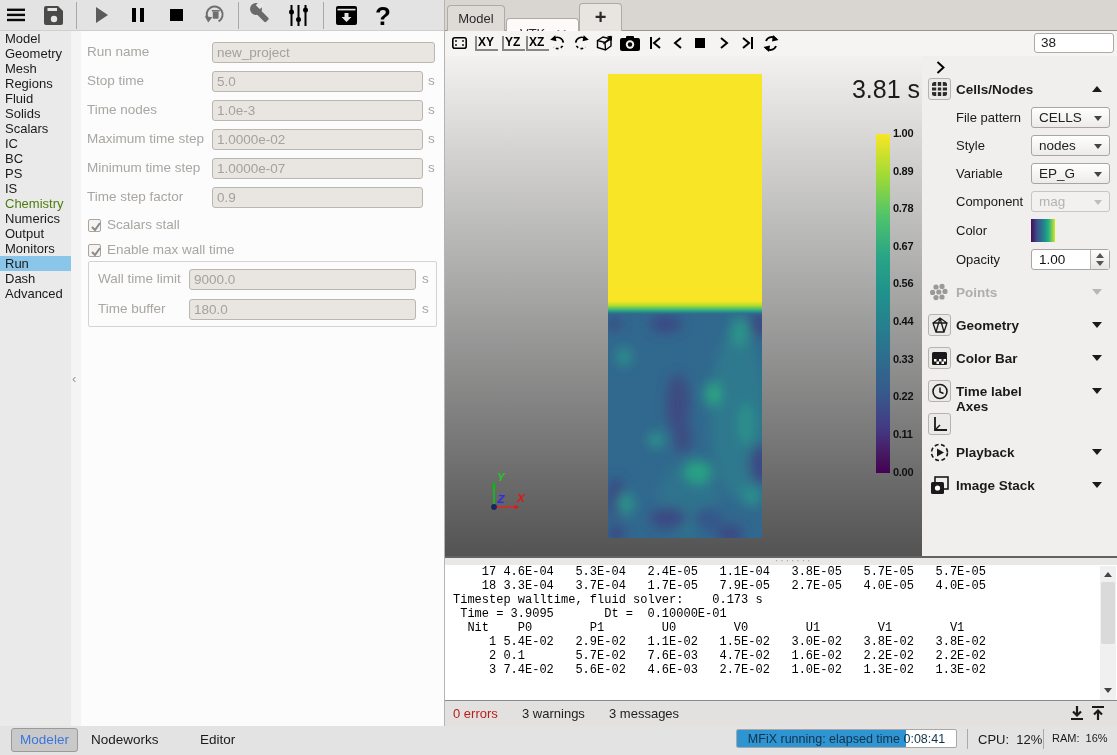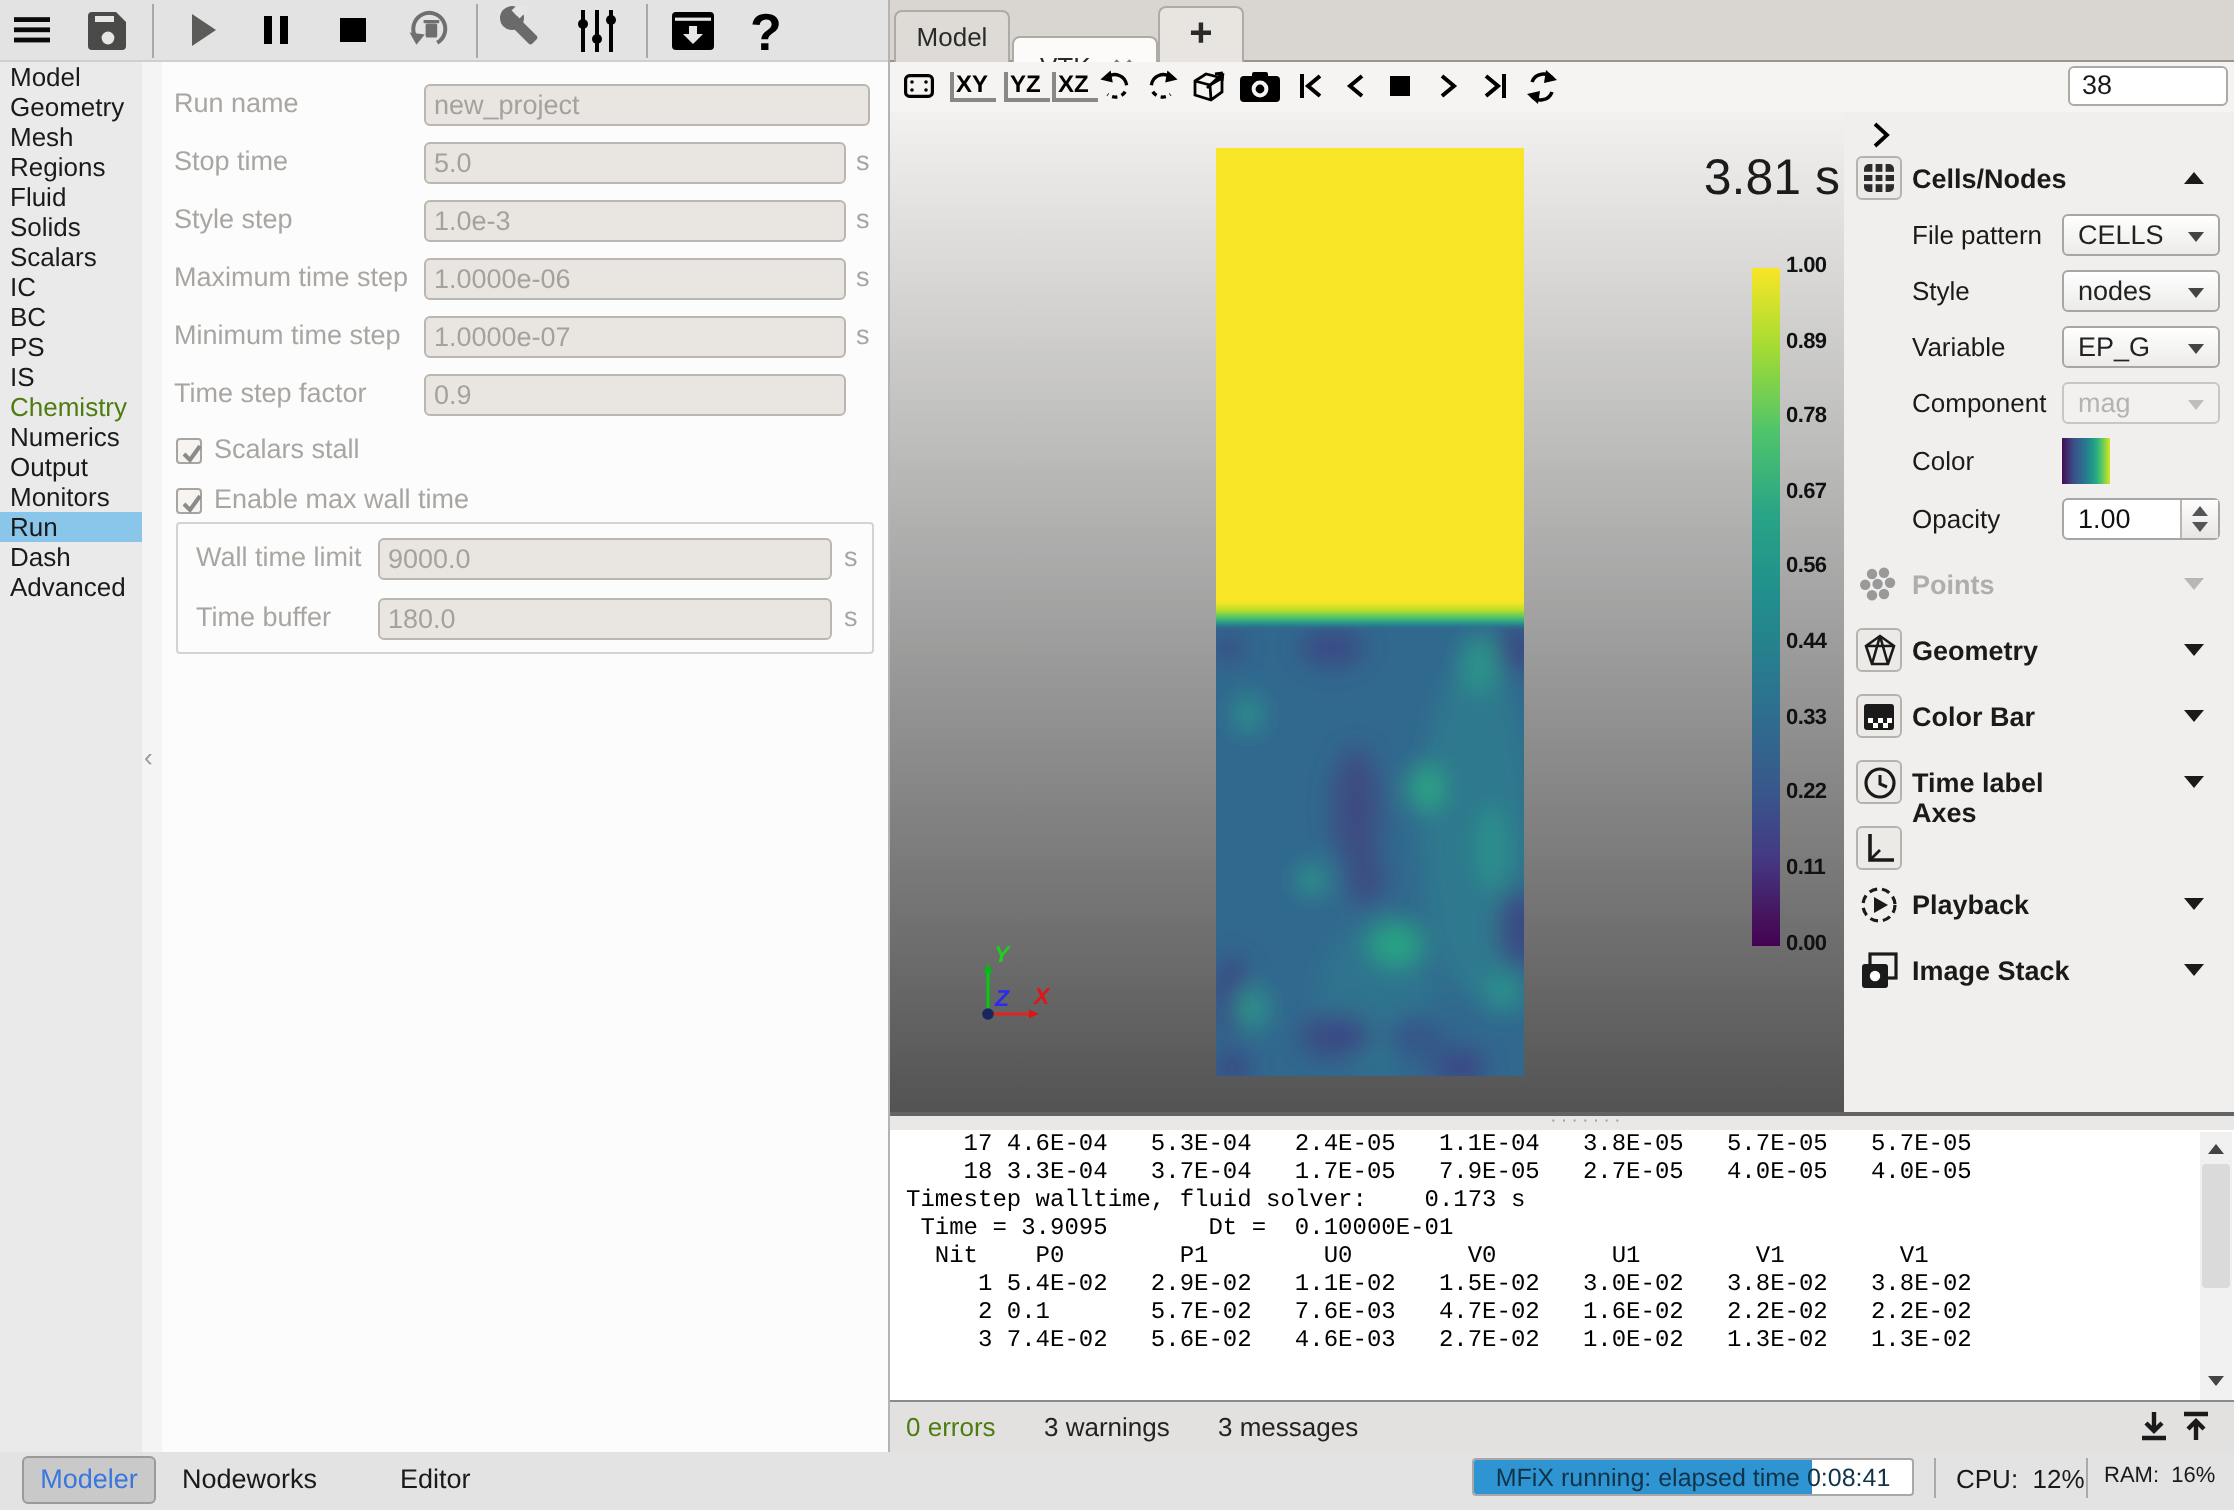--- a/index.html
+++ b/index.html
@@ -141,25 +141,25 @@
   <div class="abs" id="strip">
       <div class="hdl">‹</div>
     </div>
 
   <div class="abs" id="form">
     <div class="flabel" style="left:6px;top:13px">Run name</div>
     <div class="finput" style="left:131px;top:11px;width:223px;">new_project</div>
     <div class="flabel" style="left:6px;top:42px">Stop time</div>
     <div class="finput" style="left:131px;top:40px;width:211px;">5.0</div>
     <div class="fs" style="left:347px;top:42px">s</div>
-    <div class="flabel" style="left:6px;top:71px">Style step</div>
+    <div class="flabel" style="left:6px;top:71px">Time nodes</div>
     <div class="finput" style="left:131px;top:69px;width:211px;">1.0e-3</div>
     <div class="fs" style="left:347px;top:71px">s</div>
     <div class="flabel" style="left:6px;top:100px">Maximum time step</div>
-    <div class="finput" style="left:131px;top:98px;width:211px;">1.0000e-06</div>
+    <div class="finput" style="left:131px;top:98px;width:211px;">1.0000e-02</div>
     <div class="fs" style="left:347px;top:100px">s</div>
     <div class="flabel" style="left:6px;top:129px">Minimum time step</div>
     <div class="finput" style="left:131px;top:127px;width:211px;">1.0000e-07</div>
     <div class="fs" style="left:347px;top:129px">s</div>
     <div class="flabel" style="left:6px;top:158px">Time step factor</div>
     <div class="finput" style="left:131px;top:156px;width:211px;">0.9</div>
     <div class="fcheck" style="left:7px;top:188px">
         <svg width="12" height="12">
           <path d="M2,6 L5,9 L10,2" stroke="#8a8a8a" stroke-width="2" fill="none"></path>
         </svg>
@@ -432,21 +432,21 @@
      1 5.4E-02   2.9E-02   1.1E-02   1.5E-02   3.0E-02   3.8E-02   3.8E-02
      2 0.1       5.7E-02   7.6E-03   4.7E-02   1.6E-02   2.2E-02   2.2E-02
      3 7.4E-02   5.6E-02   4.6E-03   2.7E-02   1.0E-02   1.3E-02   1.3E-02</div>
     <div id="cscroll">
       <div style="position:absolute;left:4px;top:6px;width:0;height:0;border-left:4px solid transparent;border-right:4px solid transparent;border-bottom:5px solid #444"></div>
       <div style="position:absolute;left:4px;top:122px;width:0;height:0;border-left:4px solid transparent;border-right:4px solid transparent;border-top:5px solid #444"></div>
       <div style="position:absolute;left:1px;top:16px;width:14px;height:62px;background:#dadada;border-radius:2px"></div>
     </div>
   </div>
   <div class="abs" id="infostrip">
-    <span style="left:8px;color:#4d7c0f">0 errors</span>
+    <span style="left:8px;color:#b91c1c">0 errors</span>
     <span style="left:77px;color:#222">3 warnings</span>
     <span style="left:164px;color:#222">3 messages</span>
     <svg style="position:absolute;left:625px;top:4px" width="14" height="16">
         <path d="M7,1 L7,10 M3,6.5 L7,10.5 L11,6.5 M1,14 L13,14" stroke="#1a1a1a" stroke-width="2.2" fill="none"></path>
       </svg>
     <svg style="position:absolute;left:646px;top:4px" width="14" height="16">
         <path d="M7,15 L7,6 M3,9.5 L7,5.5 L11,9.5 M1,2 L13,2" stroke="#1a1a1a" stroke-width="2.2" fill="none"></path>
       </svg>
   </div>
 

